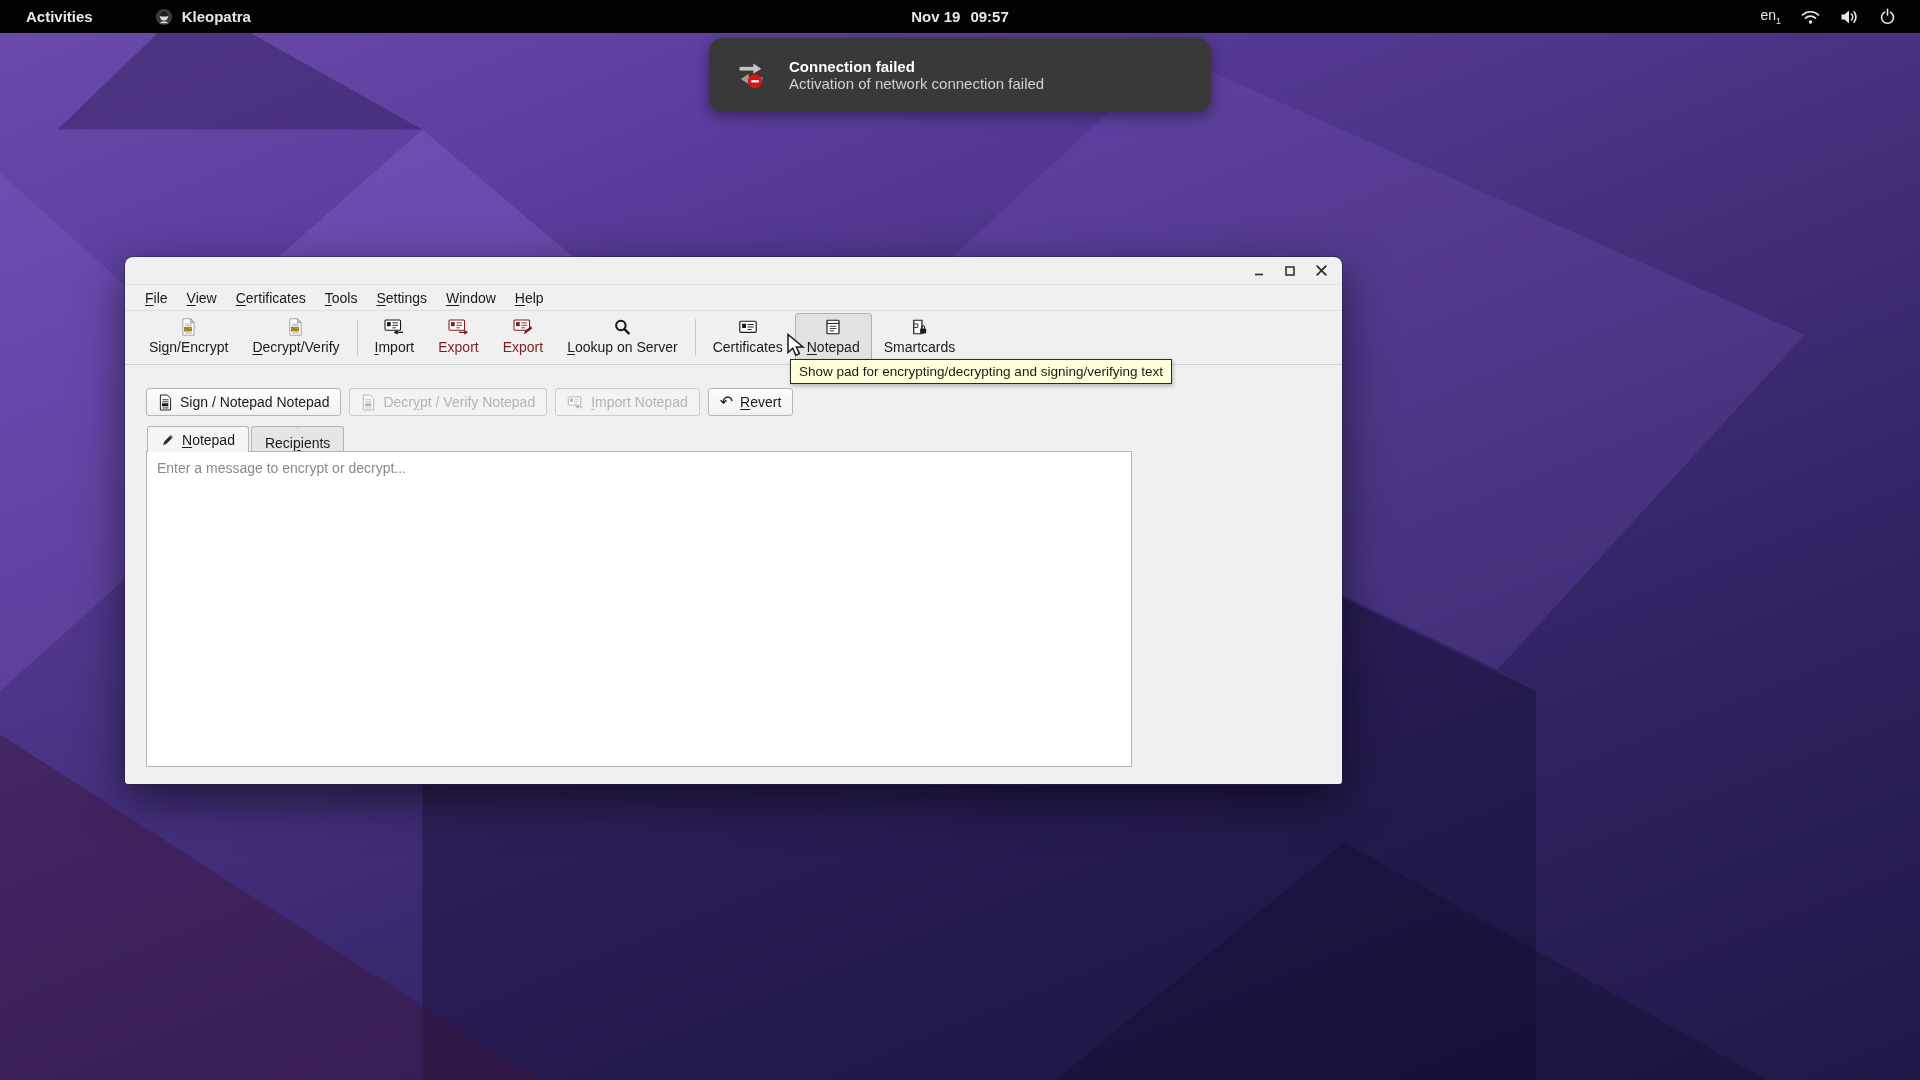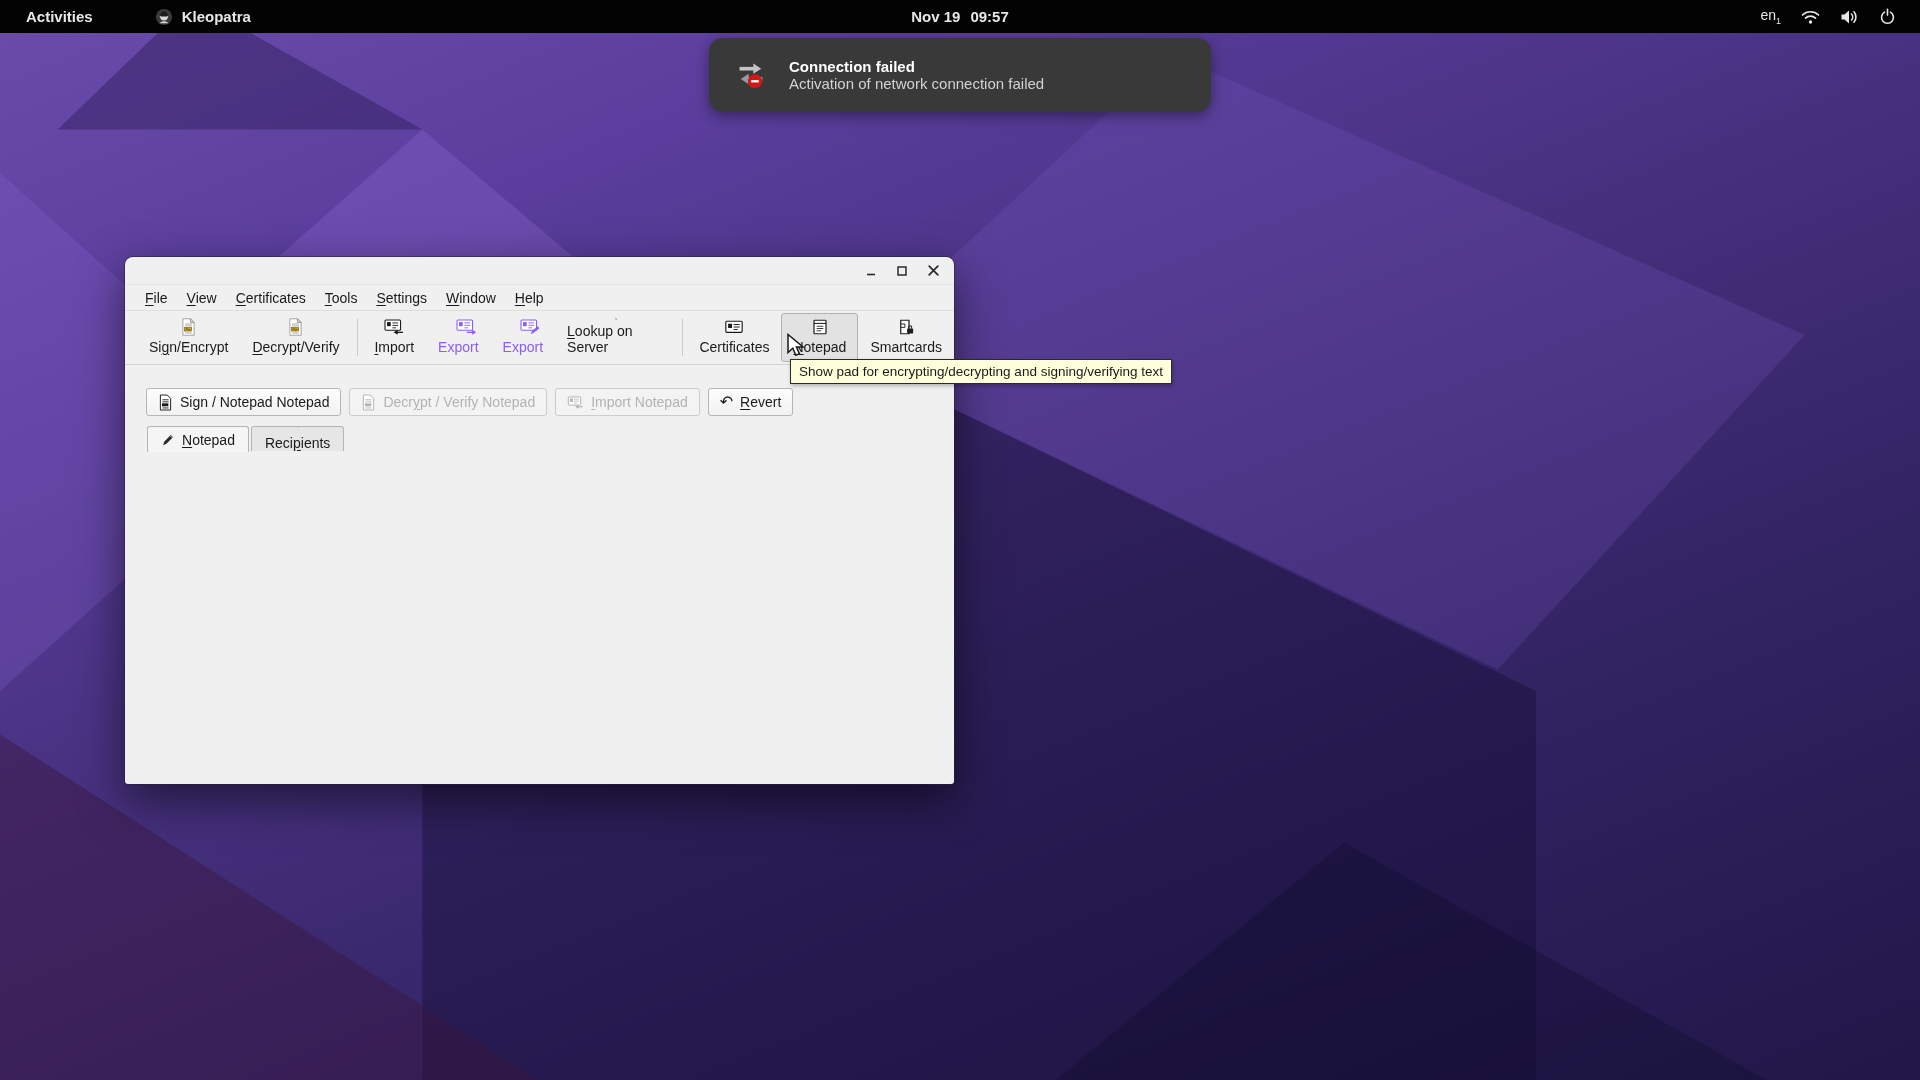--- a/index.html
+++ b/index.html
@@ -31,38 +31,38 @@
   .tb-ico svg { display:block; }
 
   
   .toast { position:absolute; left:50%; transform:translateX(-50%); top:38px; width:502px; height:74px;
     background:#393939; border-radius:14px; display:flex; align-items:center; gap:22px;
     padding:0 24px 0 26px; z-index:40; box-shadow:0 4px 14px rgba(0,0,0,.4); }
   .toast-title { color:#ffffff; font-weight:700; font-size:15px; }
   .toast-body { color:#d2d2d2; font-size:15px; }
 
   
-  .window { position:absolute; left:125px; top:257px; width:829px; height:527px;
+  .window { position:absolute; left:125px; top:257px; width:1217px; height:527px;
     background:#f0f0f0; border-radius:8px 8px 3px 3px; z-index:10;
     box-shadow:0 0 0 1px rgba(40,30,70,.55), 0 16px 46px rgba(0,0,0,.55); color:#1a1a1a; }
 
   .titlebar { height:28px; display:flex; justify-content:flex-end; align-items:center;
     gap:9px; padding-right:10px; border-bottom:1px solid #e4e4e4; }
   .win-btn { width:22px; height:22px; display:flex; align-items:center; justify-content:center; }
 
   .menubar { height:26px; display:flex; align-items:center; padding-left:15px; gap:9px;
     font-size:14px; border-bottom:1px solid #dedede; }
   .menu-item { padding:3px 5px; }
   u { text-underline-offset:2px; }
 
   .toolbar { height:54px; display:flex; align-items:stretch; padding:2px 0 2px 12px; border-bottom:1px solid #d2d2d2; }
   .tb-item { display:flex; flex-direction:column; align-items:center; justify-content:flex-end;
     gap:3px; padding:4px 11px 6px; font-size:14px; color:#1a1a1a; border:1px solid transparent; border-radius:3px; }
   .tb-item svg { display:block; }
-  .tb-item.disabled { color:#8b5cf6;align-items:flex-end; }
+  .tb-item.disabled { color:#7f1d1d; }
   .tb-item.pressed { background:#e2e2e2; border-color:#b2b2b2; }
   .tb-sep { width:1px; background:#c9c9c9; margin:6px 5px; }
 
   .content { padding:23px 20px 18px 21px; }
   .actions-row { display:flex; gap:8px; height:28px; margin-bottom:9px; }
   .btn { display:flex; align-items:center; gap:7px; padding:0 11px; font-size:14px; color:#1a1a1a;
     background:linear-gradient(#fdfdfd,#f2f2f2); border:1px solid #b6b6b6; border-radius:3px; }
   .btn svg { display:block; }
   .btn.disabled { color:#b3b3b3; background:#f3f3f3; border-color:#cccccc; }
   .revert-glyph { font-size:16px; line-height:1; }
@@ -329,20 +329,23 @@
       </div>
       <div class="tab">
         <svg width="14" height="14" viewBox="0 0 20 20">
           <circle cx="10" cy="5.8" r="3.5" fill="#222222"></circle>
           <path d="M3.2 17.5 a6.8 6 0 0 1 13.6 0 z" fill="#222222"></path>
         </svg>
         <span>Reci<u>p</u>ients</span>
       </div>
     </div>
 
+    <div class="pad-area">
+      <textarea placeholder="Enter a message to encrypt or decrypt..." style=""></textarea>
+    </div>
   </div>
 </div>
 
 <div class="tooltip">Show pad for encrypting/decrypting and signing/verifying text</div>
 
 <svg class="cursor" width="22" height="24" viewBox="0 0 14 16">
   <path d="M1 1 L1 13 L4.2 10.2 L6.2 14.8 L8.6 13.8 L6.6 9.3 L11 9.3 Z" fill="#ffffff" stroke="#1a1a1a" stroke-width="1"></path>
 </svg>
 
 </body></html>

